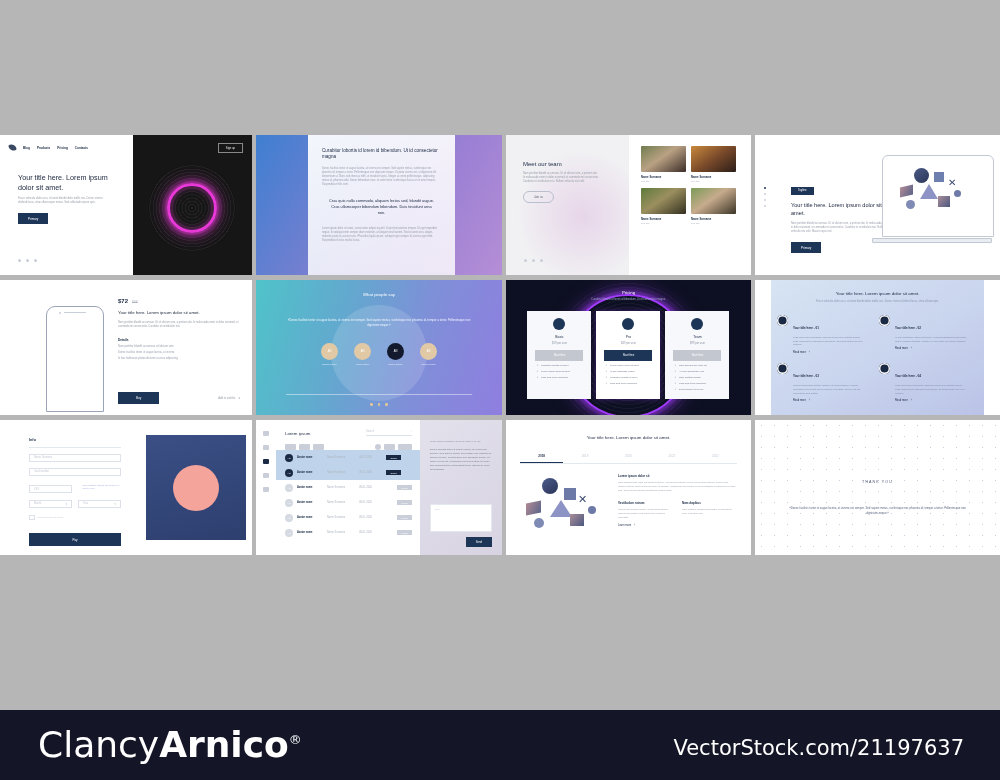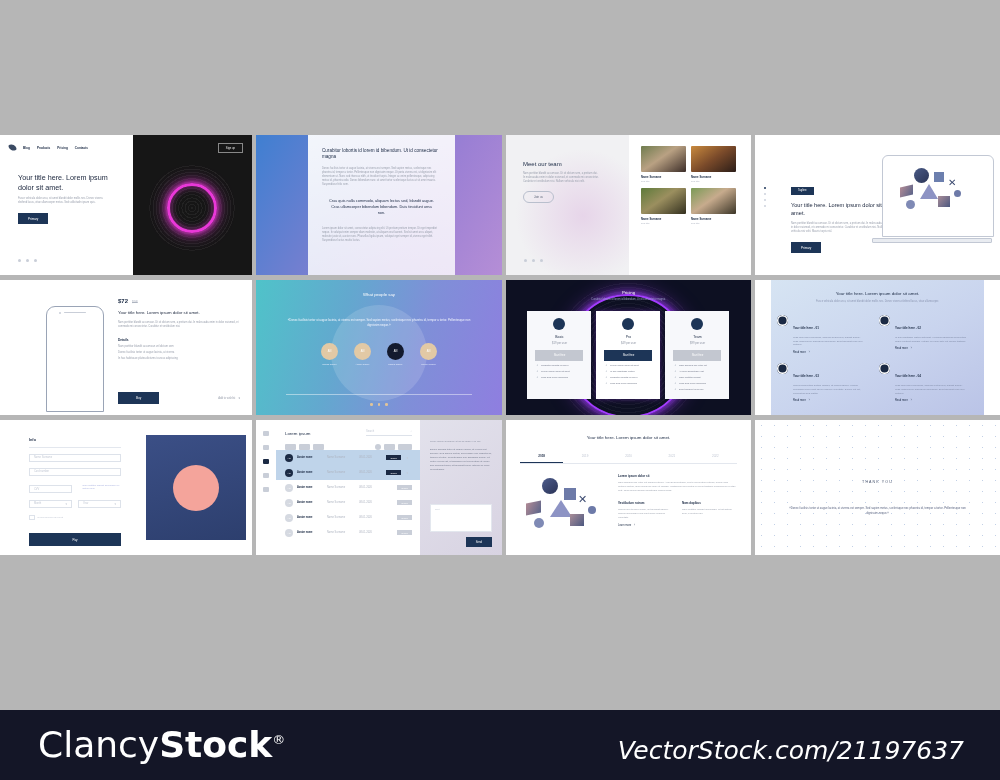--- a/index.html
+++ b/index.html
@@ -233,21 +233,21 @@
   .p12h{position:relative;text-align:center;padding-top:60px;font-size:3.6px;
     letter-spacing:1.1px;color:#44506b;}
   .p12q{position:relative;text-align:center;margin:22px 28px 0;font-size:2.8px;
     line-height:1.65;color:#5a6picture;color:#5a6480;}
 
   
   .footer{position:absolute;left:0;bottom:0;width:1000px;height:70px;background:#141627;}
   .wm{position:absolute;left:38px;top:14px;font-size:36px;color:#fff;font-family:"DejaVu Sans", sans-serif;}
   .wm b{font-weight:700;}
   .wm sup{font-size:13px;vertical-align:super;}
-  .wmurl{position:absolute;right:36px;top:26px;font-size:25px;color:#fff;font-family:"DejaVu Sans", sans-serif;font-style:italic;}
+  .wmurl{position:absolute;right:36px;top:26px;font-size:21px;color:#fff;font-family:"DejaVu Sans", sans-serif;}
 </style>
 </head>
 <body>
 
 <div class="stage">
 
   <div class="grid">
 
     <div class="row r1">
 
@@ -688,17 +688,17 @@
 
       <div class="card c4 p12">
         <div class="p12dots"></div>
         <div class="p12h">THANK YOU</div>
         <div class="p12q">«Donec facilisis tortor ut augue lacinia, at viverra est semper. Sed sapien metus, scelerisque nec pharetra id, tempor a tortor. Pellentesque non dignissim neque.»</div>
       </div>
     </div>
   </div>
 
   <div class="footer">
-    <div class="wm"><span>Clancy</span><b>Stock</b><sup>®</sup></div>
+    <div class="wm"><span>Clancy</span><b>Arnico</b><sup>®</sup></div>
     <div class="wmurl">VectorStock.com/21197637</div>
   </div>
 
 </div>
 
 </body></html>

